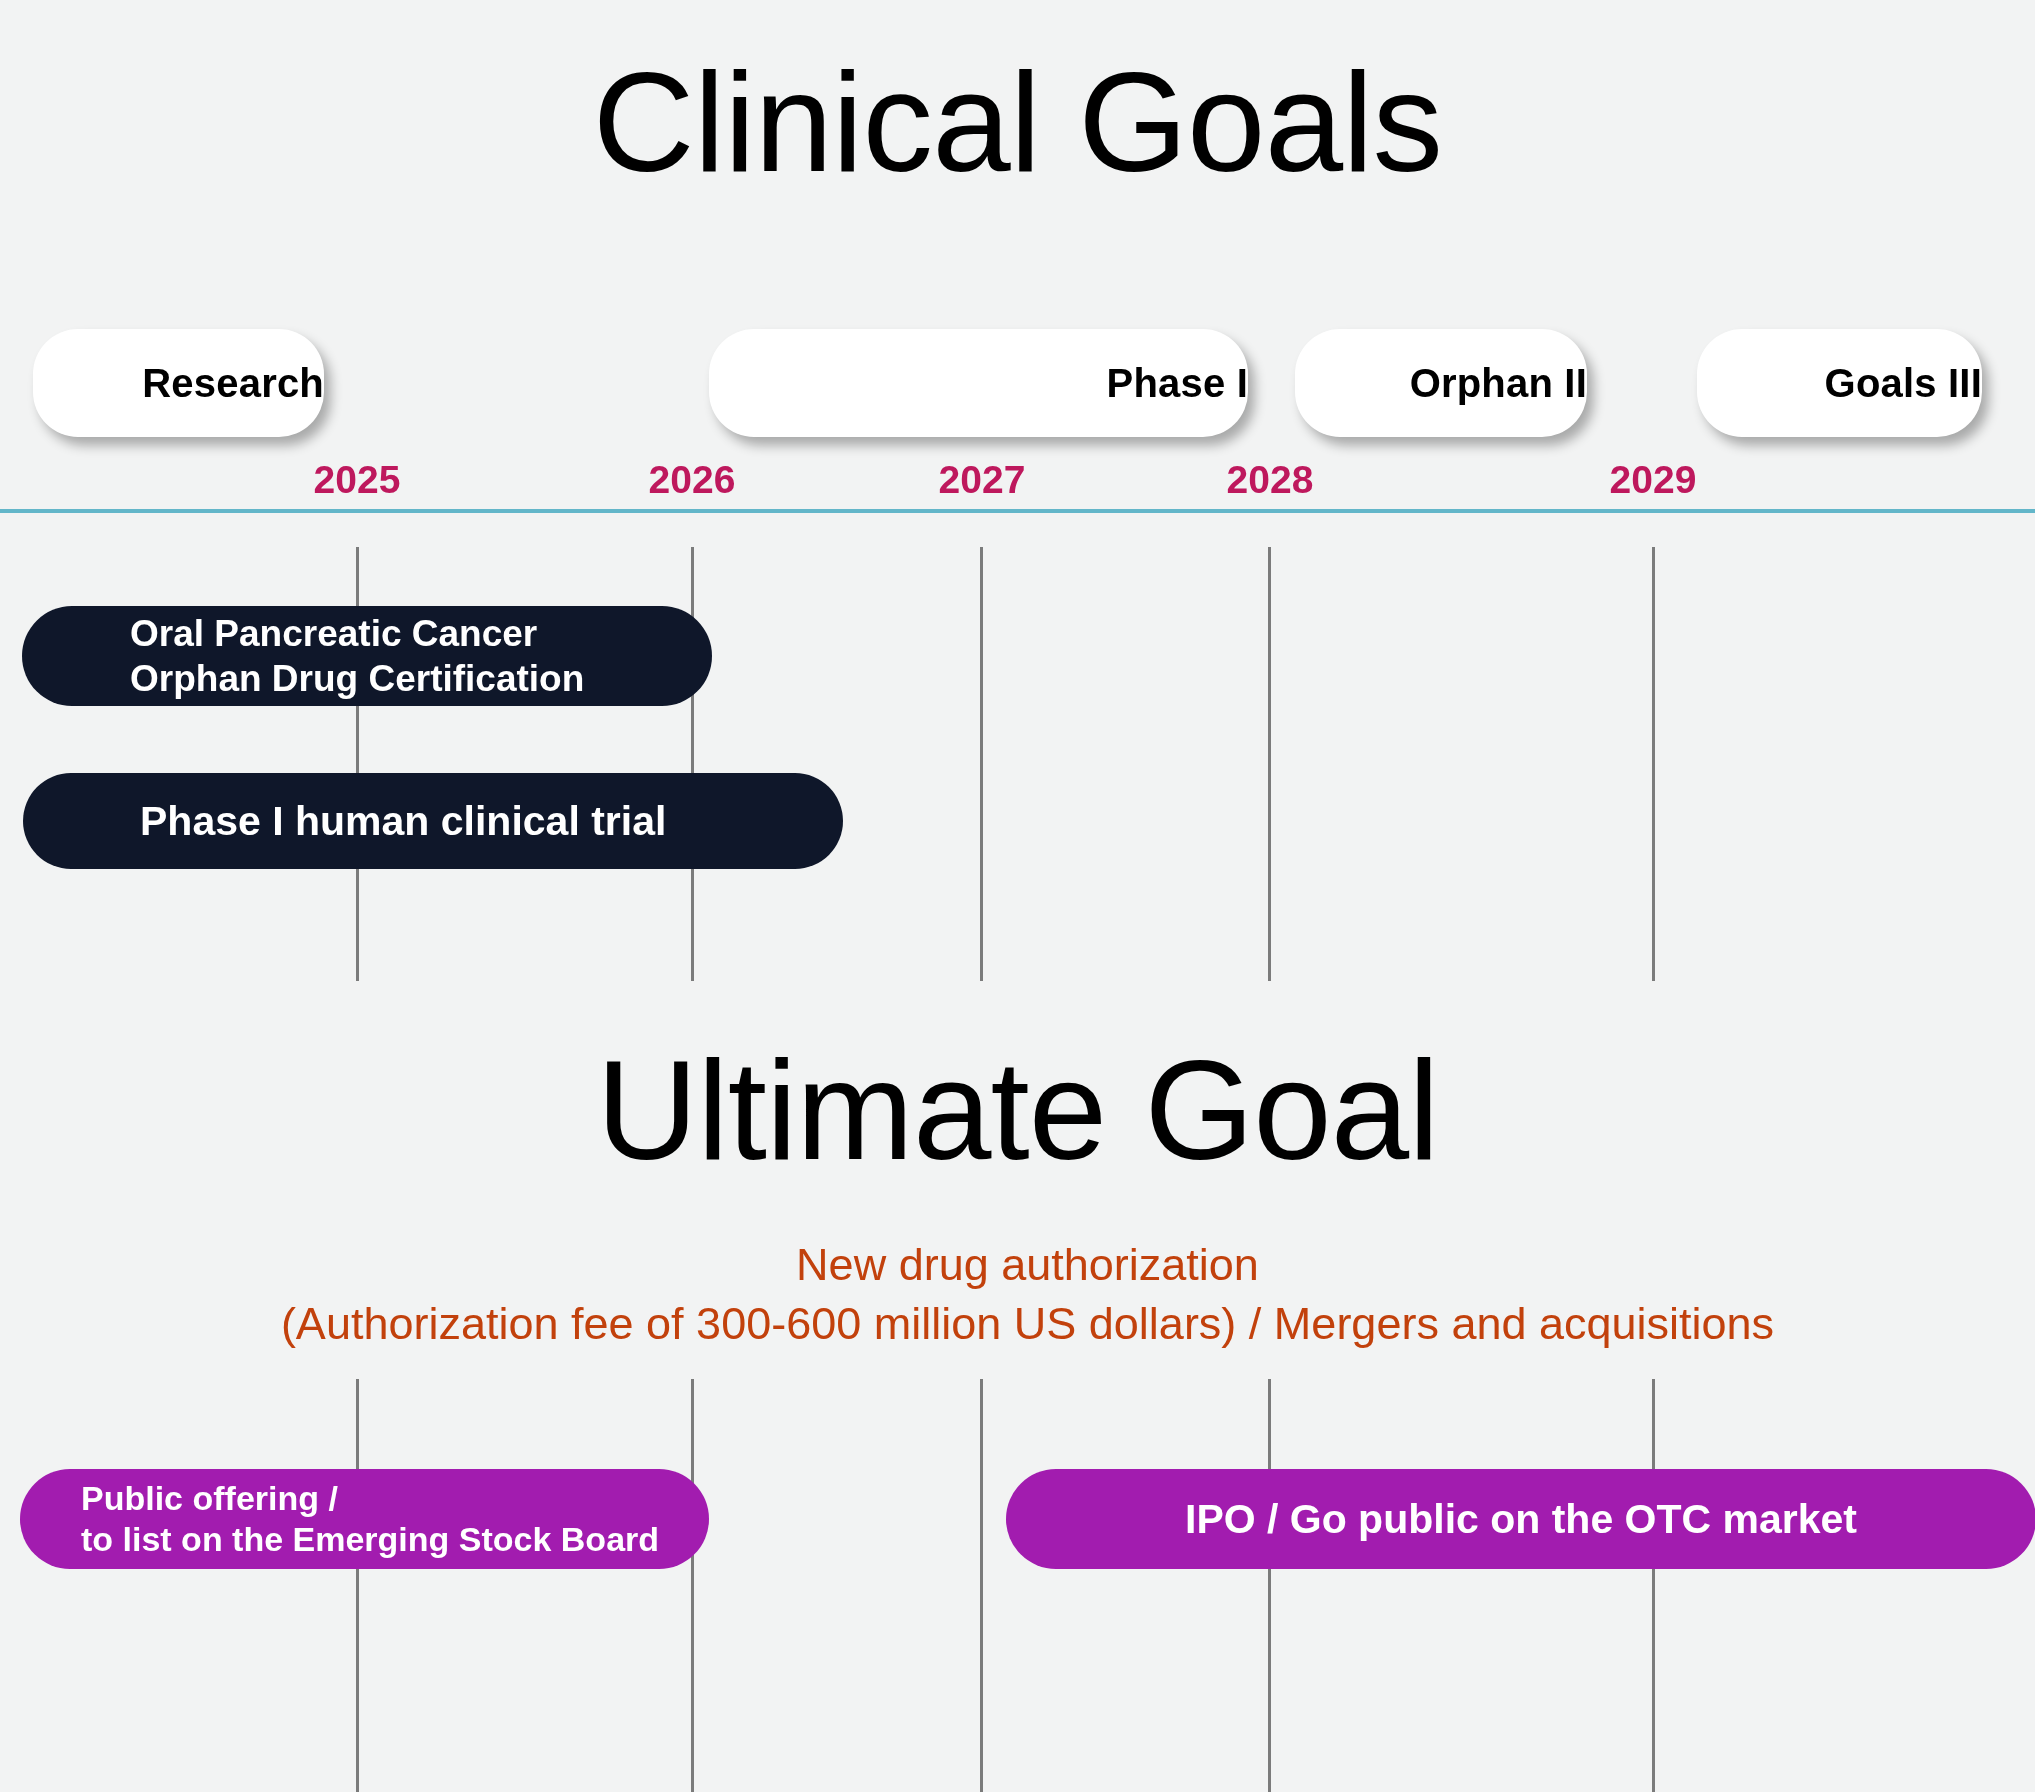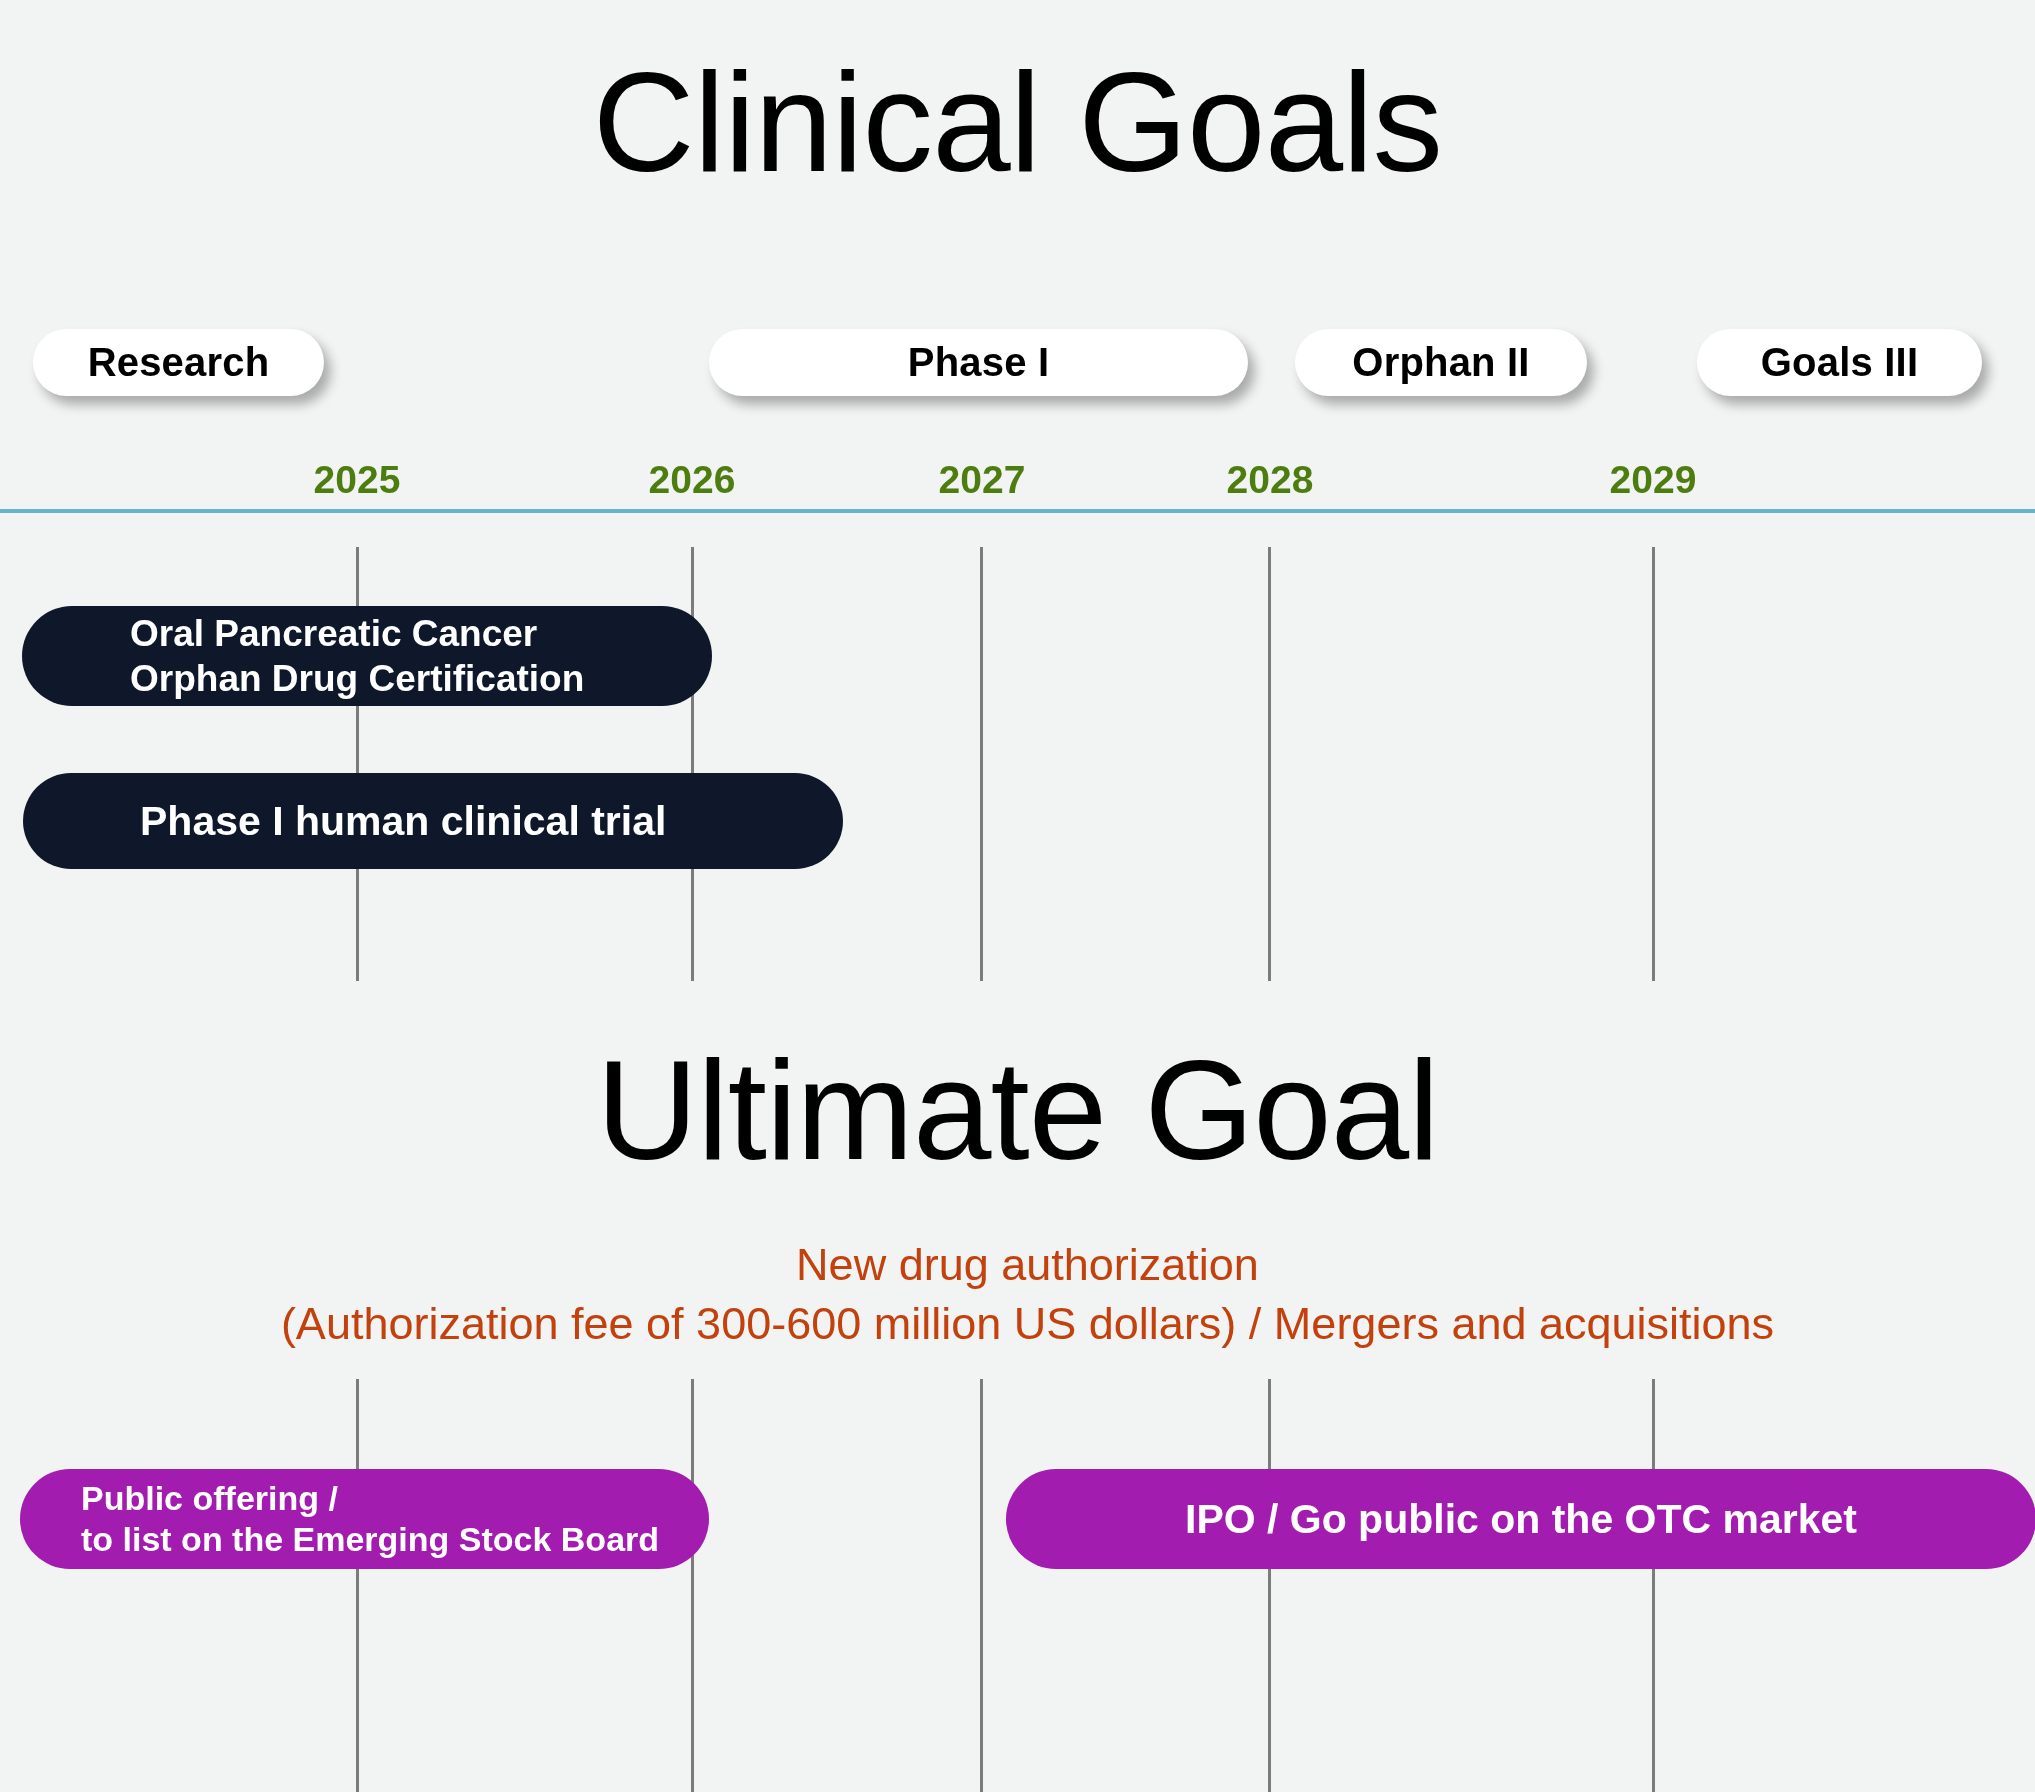--- a/index.html
+++ b/index.html
@@ -44,44 +44,44 @@
     line-height: 1.32;
     font-weight: 400;
   }
   #ultimate-sub { top: 1235px; }
   .sub-line { display: block; white-space: nowrap; }
 
   
   #pill-row { position: absolute; left: 0; top: 0; width: 100%; height: 100%; }
   .pill {
     position: absolute;
-    height: 67px;
+    height: 108px;
     background: #ffffff;
     border-radius: 45px;
     box-shadow: 6.6px 8.5px 12.2px rgba(0,0,0,0.30);
     display: flex;
     align-items: center;
-    justify-content: center;
+    justify-content: flex-end;
   }
   .pill-label {
     font-size: 40px;
     font-weight: 700;
     color: #000000;
     white-space: nowrap;
     letter-spacing: 0.2px;
   }
 
   
   .year-label {
     position: absolute;
     top: 458px;
     transform: translateX(-50%);
     font-size: 39px;
     font-weight: 700;
-    color: #4d7c0f;
+    color: #be185d;
     white-space: nowrap;
   }
 
   
   #axis-line {
     position: absolute;
     left: 0;
     top: 509px;
     width: 2035px;
     height: 4.2px;

